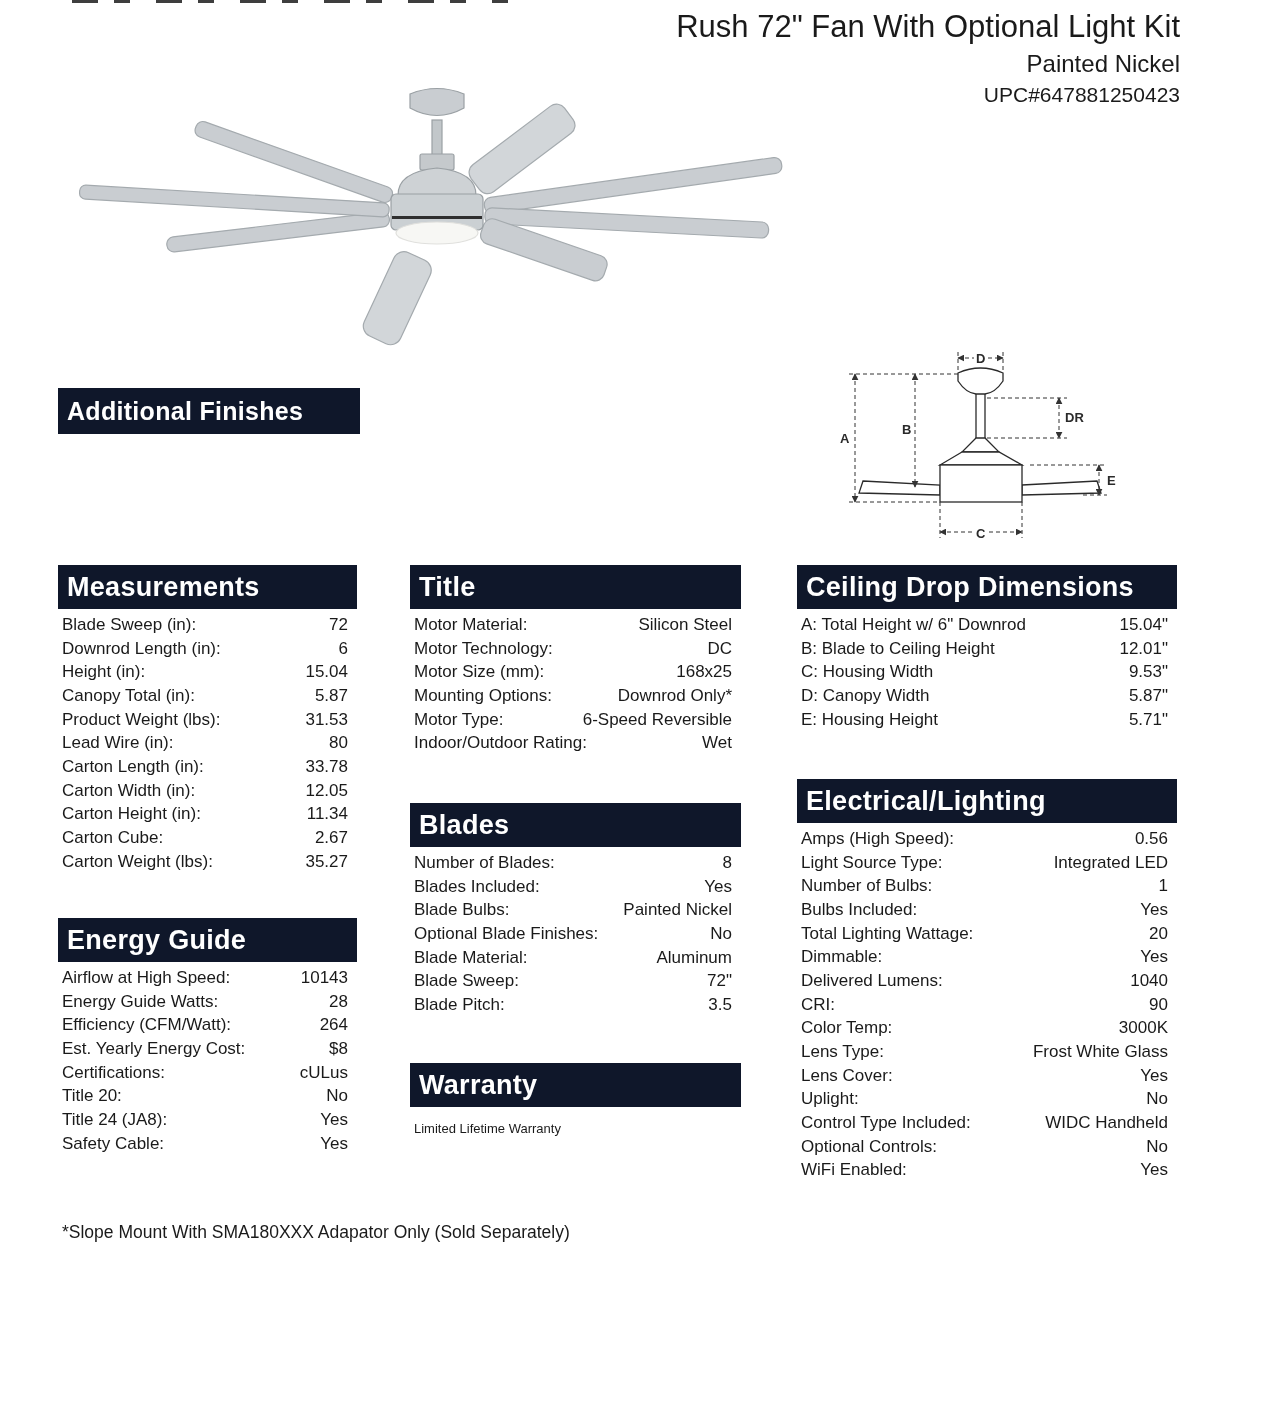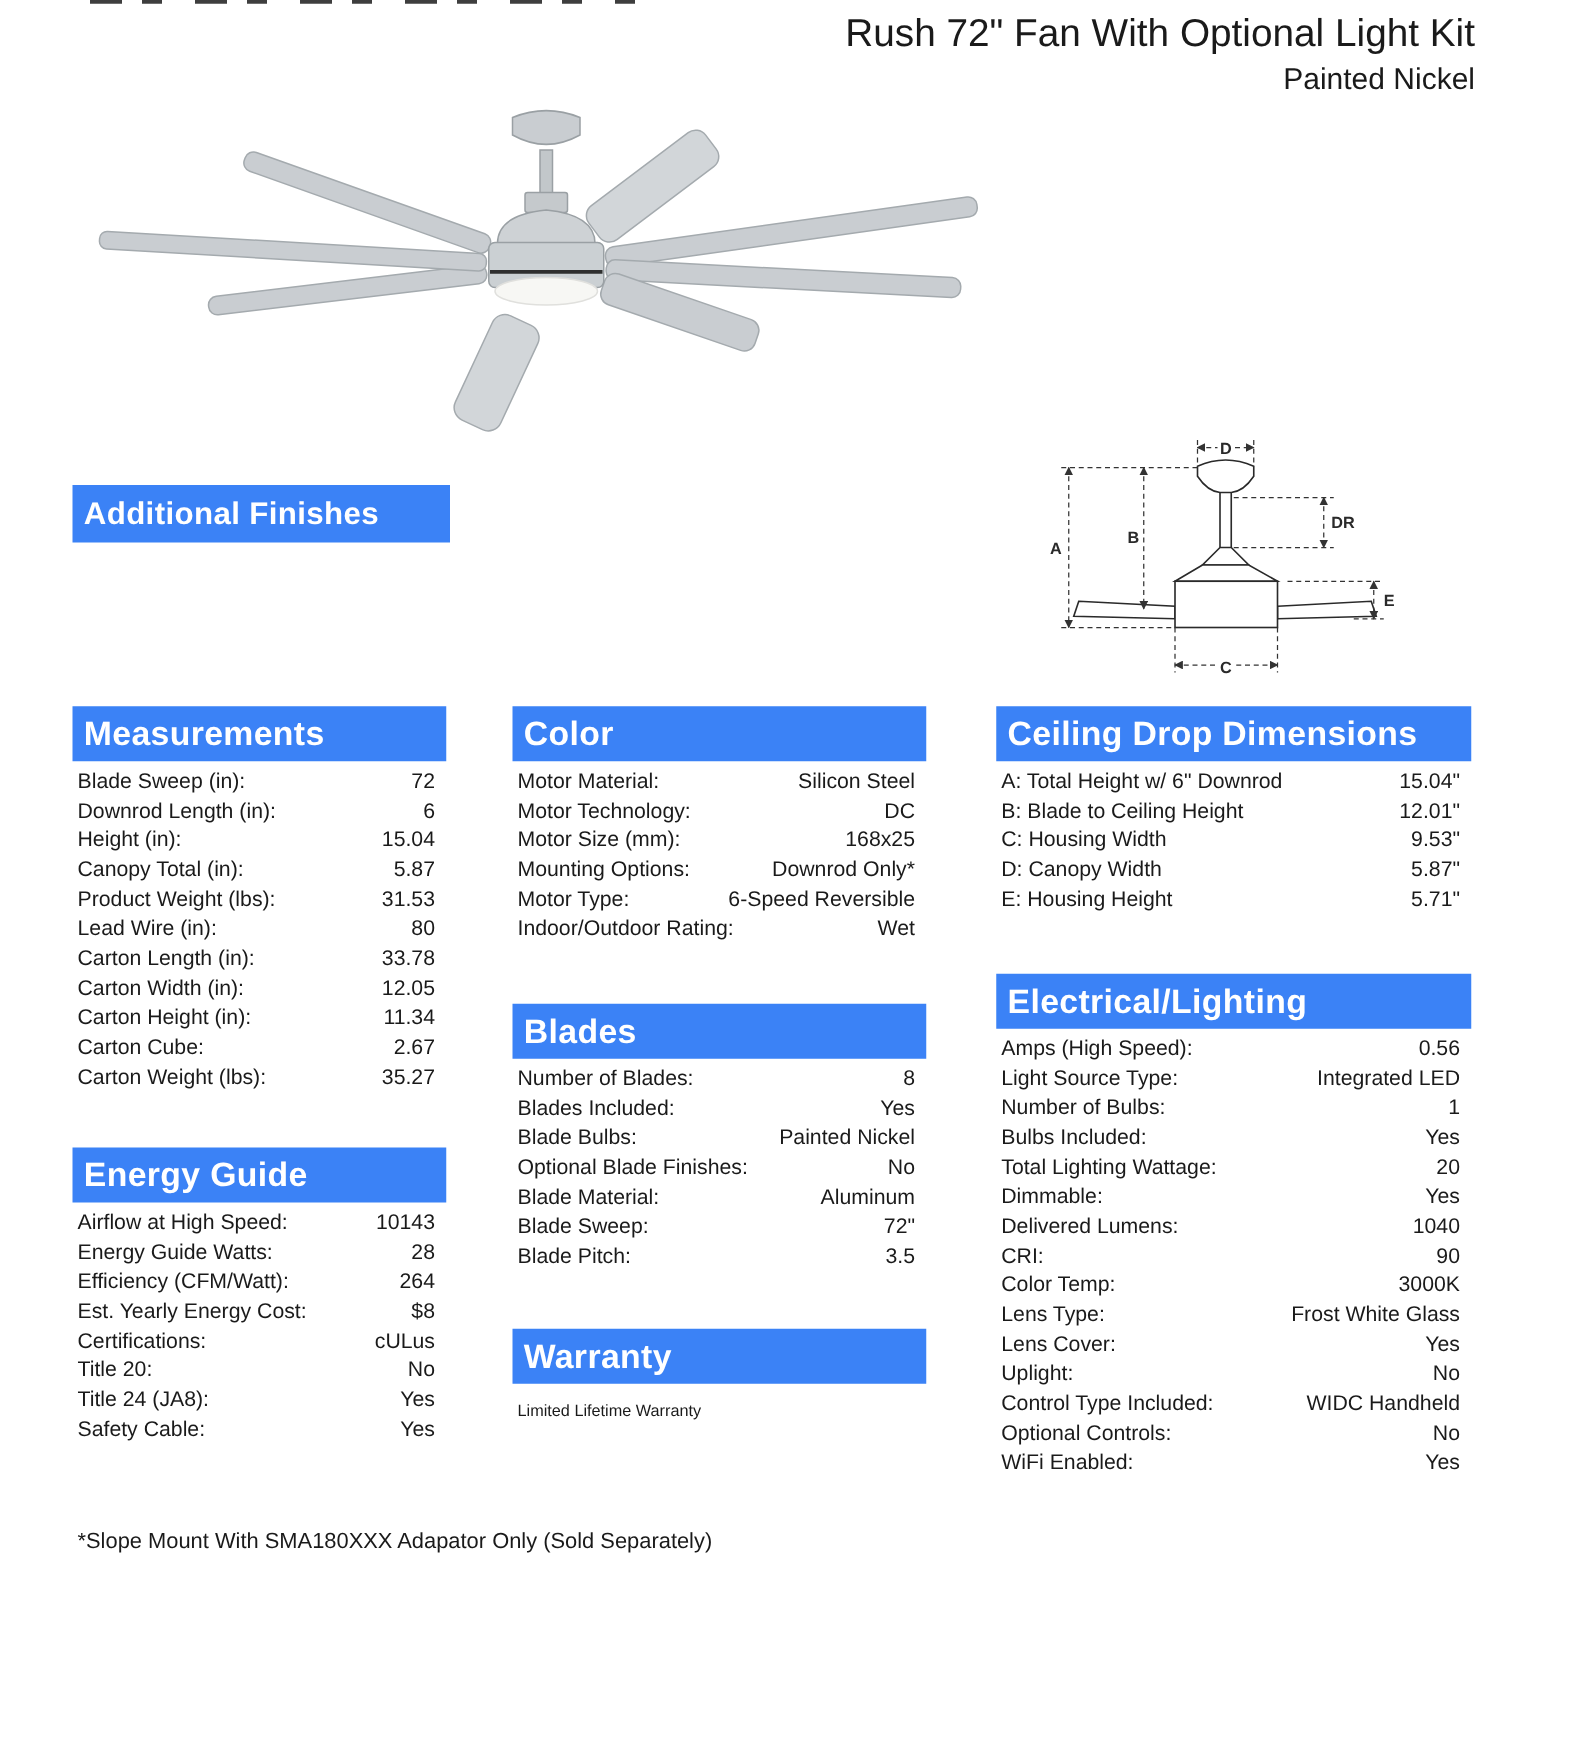--- a/index.html
+++ b/index.html
@@ -13,21 +13,21 @@
   }
   .doc-header{position:absolute;top:6px;right:84px;text-align:right;white-space:nowrap;}
   .doc-title{font-size:31px;line-height:41px;}
   .doc-finish{font-size:24px;line-height:33px;}
   .doc-upc{font-size:21px;line-height:29px;}
   .fan-image{position:absolute;left:60px;top:80px;width:780px;height:272px;}
   .dim-diagram{position:absolute;left:835px;top:348px;width:320px;height:200px;}
   .dim-diagram text{font-family:"Liberation Sans",sans-serif;font-size:13px;font-weight:600;fill:#2a2a2a;}
   .spec{position:absolute;}
   .bar{
-    background:#3b82f6;color:#ffffff;font-weight:bold;font-size:27px;
+    background:#0f172a;color:#ffffff;font-weight:bold;font-size:27px;
     height:44px;line-height:44px;padding-left:9px;letter-spacing:.3px;white-space:nowrap;overflow:hidden;
   }
   .finishes .bar{font-size:25px;height:46px;line-height:46px;}
   .rows{margin-top:4px;}
   .spec-row{display:flex;justify-content:space-between;align-items:center;height:23.7px;font-size:17px;padding:0 9px 0 4px;}
   .spec-label{white-space:nowrap;}
   .spec-value{white-space:nowrap;text-align:right;}
   .models{margin-top:9px;padding-left:4px;}
   .model{font-weight:bold;font-size:17.5px;line-height:25px;}
   .note{font-size:13px;margin-top:14px;padding-left:4px;}
@@ -36,20 +36,21 @@
 </head>
 <body>
 
 <div class="page">
 
   <div class="top-crop-artifact"></div>
 
   <header class="doc-header">
     <div class="doc-title">Rush 72" Fan With Optional Light Kit</div>
     <div class="doc-finish">Painted Nickel</div>
+    <div class="doc-upc">UPC#647881250423</div>
   </header>
 
   <div class="fan-image">
     <svg width="780" height="272" viewBox="0 0 780 272">
       <g stroke="#a4aaae" stroke-width="1.2" fill="#c9cdd1">
         <g transform="rotate(-37 377 133)">
             <rect x="425" y="116" width="117" height="34" rx="10" fill="#d2d6d9"></rect>
           </g>
         <g transform="rotate(-8 377 133)">
             <rect x="425" y="125" width="300" height="16" rx="7"></rect>
@@ -219,21 +220,21 @@
           <span class="spec-value">Yes</span>
         </div>
         <div class="spec-row">
           <span class="spec-label">Safety Cable:</span>
           <span class="spec-value">Yes</span>
         </div>
       </div>
   </section>
 
   <section class="spec" style="left:410px;top:565px;width:331px;">
-    <div class="bar">Color</div>
+    <div class="bar">Title</div>
     <div class="rows">
         <div class="spec-row">
           <span class="spec-label">Motor Material:</span>
           <span class="spec-value">Silicon Steel</span>
         </div>
         <div class="spec-row">
           <span class="spec-label">Motor Technology:</span>
           <span class="spec-value">DC</span>
         </div>
         <div class="spec-row">

